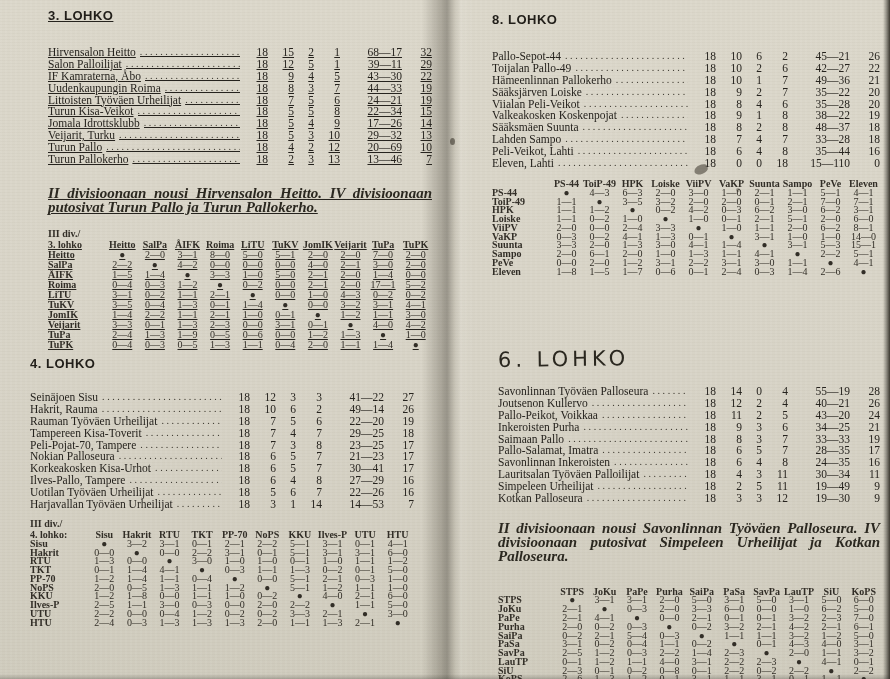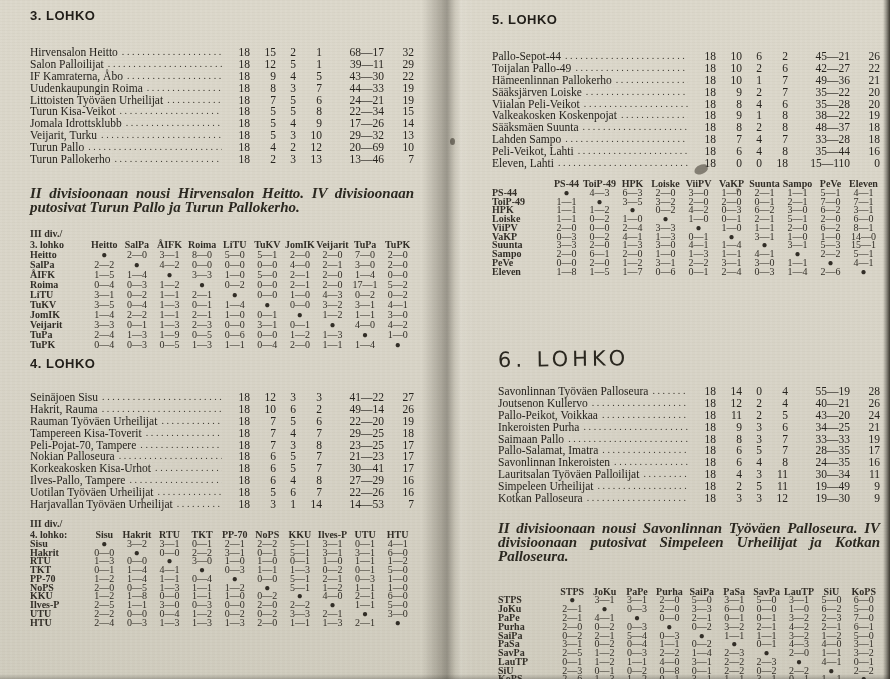--- a/index.html
+++ b/index.html
@@ -12,21 +12,21 @@
   .paper-grain{position:absolute;inset:0;pointer-events:none;
     background-image:repeating-linear-gradient(0deg,rgba(120,110,90,0.04) 0 1px,transparent 1px 3px),
                      repeating-linear-gradient(90deg,rgba(255,255,255,0.05) 0 2px,transparent 2px 5px);}
   .spine{position:absolute;left:422px;top:0;width:52px;height:100%;pointer-events:none;
     background:linear-gradient(90deg,rgba(60,55,45,0) 0%,rgba(60,55,45,0.30) 38%,rgba(50,46,38,0.38) 48%,rgba(90,84,70,0.14) 62%,rgba(255,255,255,0.08) 75%,rgba(60,55,45,0) 100%);}
   .edge-right{position:absolute;right:0;top:0;width:7px;height:100%;
     background:linear-gradient(90deg,rgba(40,38,32,0) 0%,rgba(40,38,32,0.45) 55%,#3a372f 100%);}
   .edge-bottom{position:absolute;left:0;bottom:0;width:100%;height:5px;
     background:linear-gradient(0deg,rgba(40,38,32,0.25),rgba(40,38,32,0));}
   section{position:absolute;}
-  #sec3{left:30px;top:8px;width:384px;}
+  #sec3{left:48px;top:8px;width:384px;text-decoration:underline;}
   #sec4{left:30px;top:356px;width:384px;}
   #sec5{left:492px;top:12px;width:388px;}
   #sec6{left:498px;top:348px;width:382px;}
   .lohko-title{margin:0;font-family:"Liberation Sans","DejaVu Sans",sans-serif;
     font-size:13px;font-weight:bold;letter-spacing:0.5px;color:#211e19;}
   .hand{font-family:"DejaVu Sans",sans-serif;font-size:21px;font-weight:400;
     letter-spacing:4px;transform:rotate(-0.8deg);transform-origin:left;color:#2a271f;}
   .standings{margin-top:23px;}
   #sec4 .standings{margin-top:20px;}
   #sec6 .standings{margin-top:13px;}
@@ -563,21 +563,21 @@
           <span class="cr-cell">2—0</span>
           <span class="cr-cell">1—1</span>
           <span class="cr-cell">1—3</span>
           <span class="cr-cell">2—1</span>
           <span class="cr-cell">●</span>
         </div>
       </div>
   </section>
 
   <section id="sec5">
-    <h2 class="lohko-title">5. LOHKO</h2>
+    <h2 class="lohko-title">8. LOHKO</h2>
     <div class="standings">
         <div class="st-row">
           <span class="team">Pallo-Sepot-44</span>
           <span class="leader">................................................................................</span>
           <span class="num gp">18</span>
           <span class="num w">10</span>
           <span class="num d">6</span>
           <span class="num l">2</span>
           <span class="num goals">45—21</span>
           <span class="num pts">26</span>

